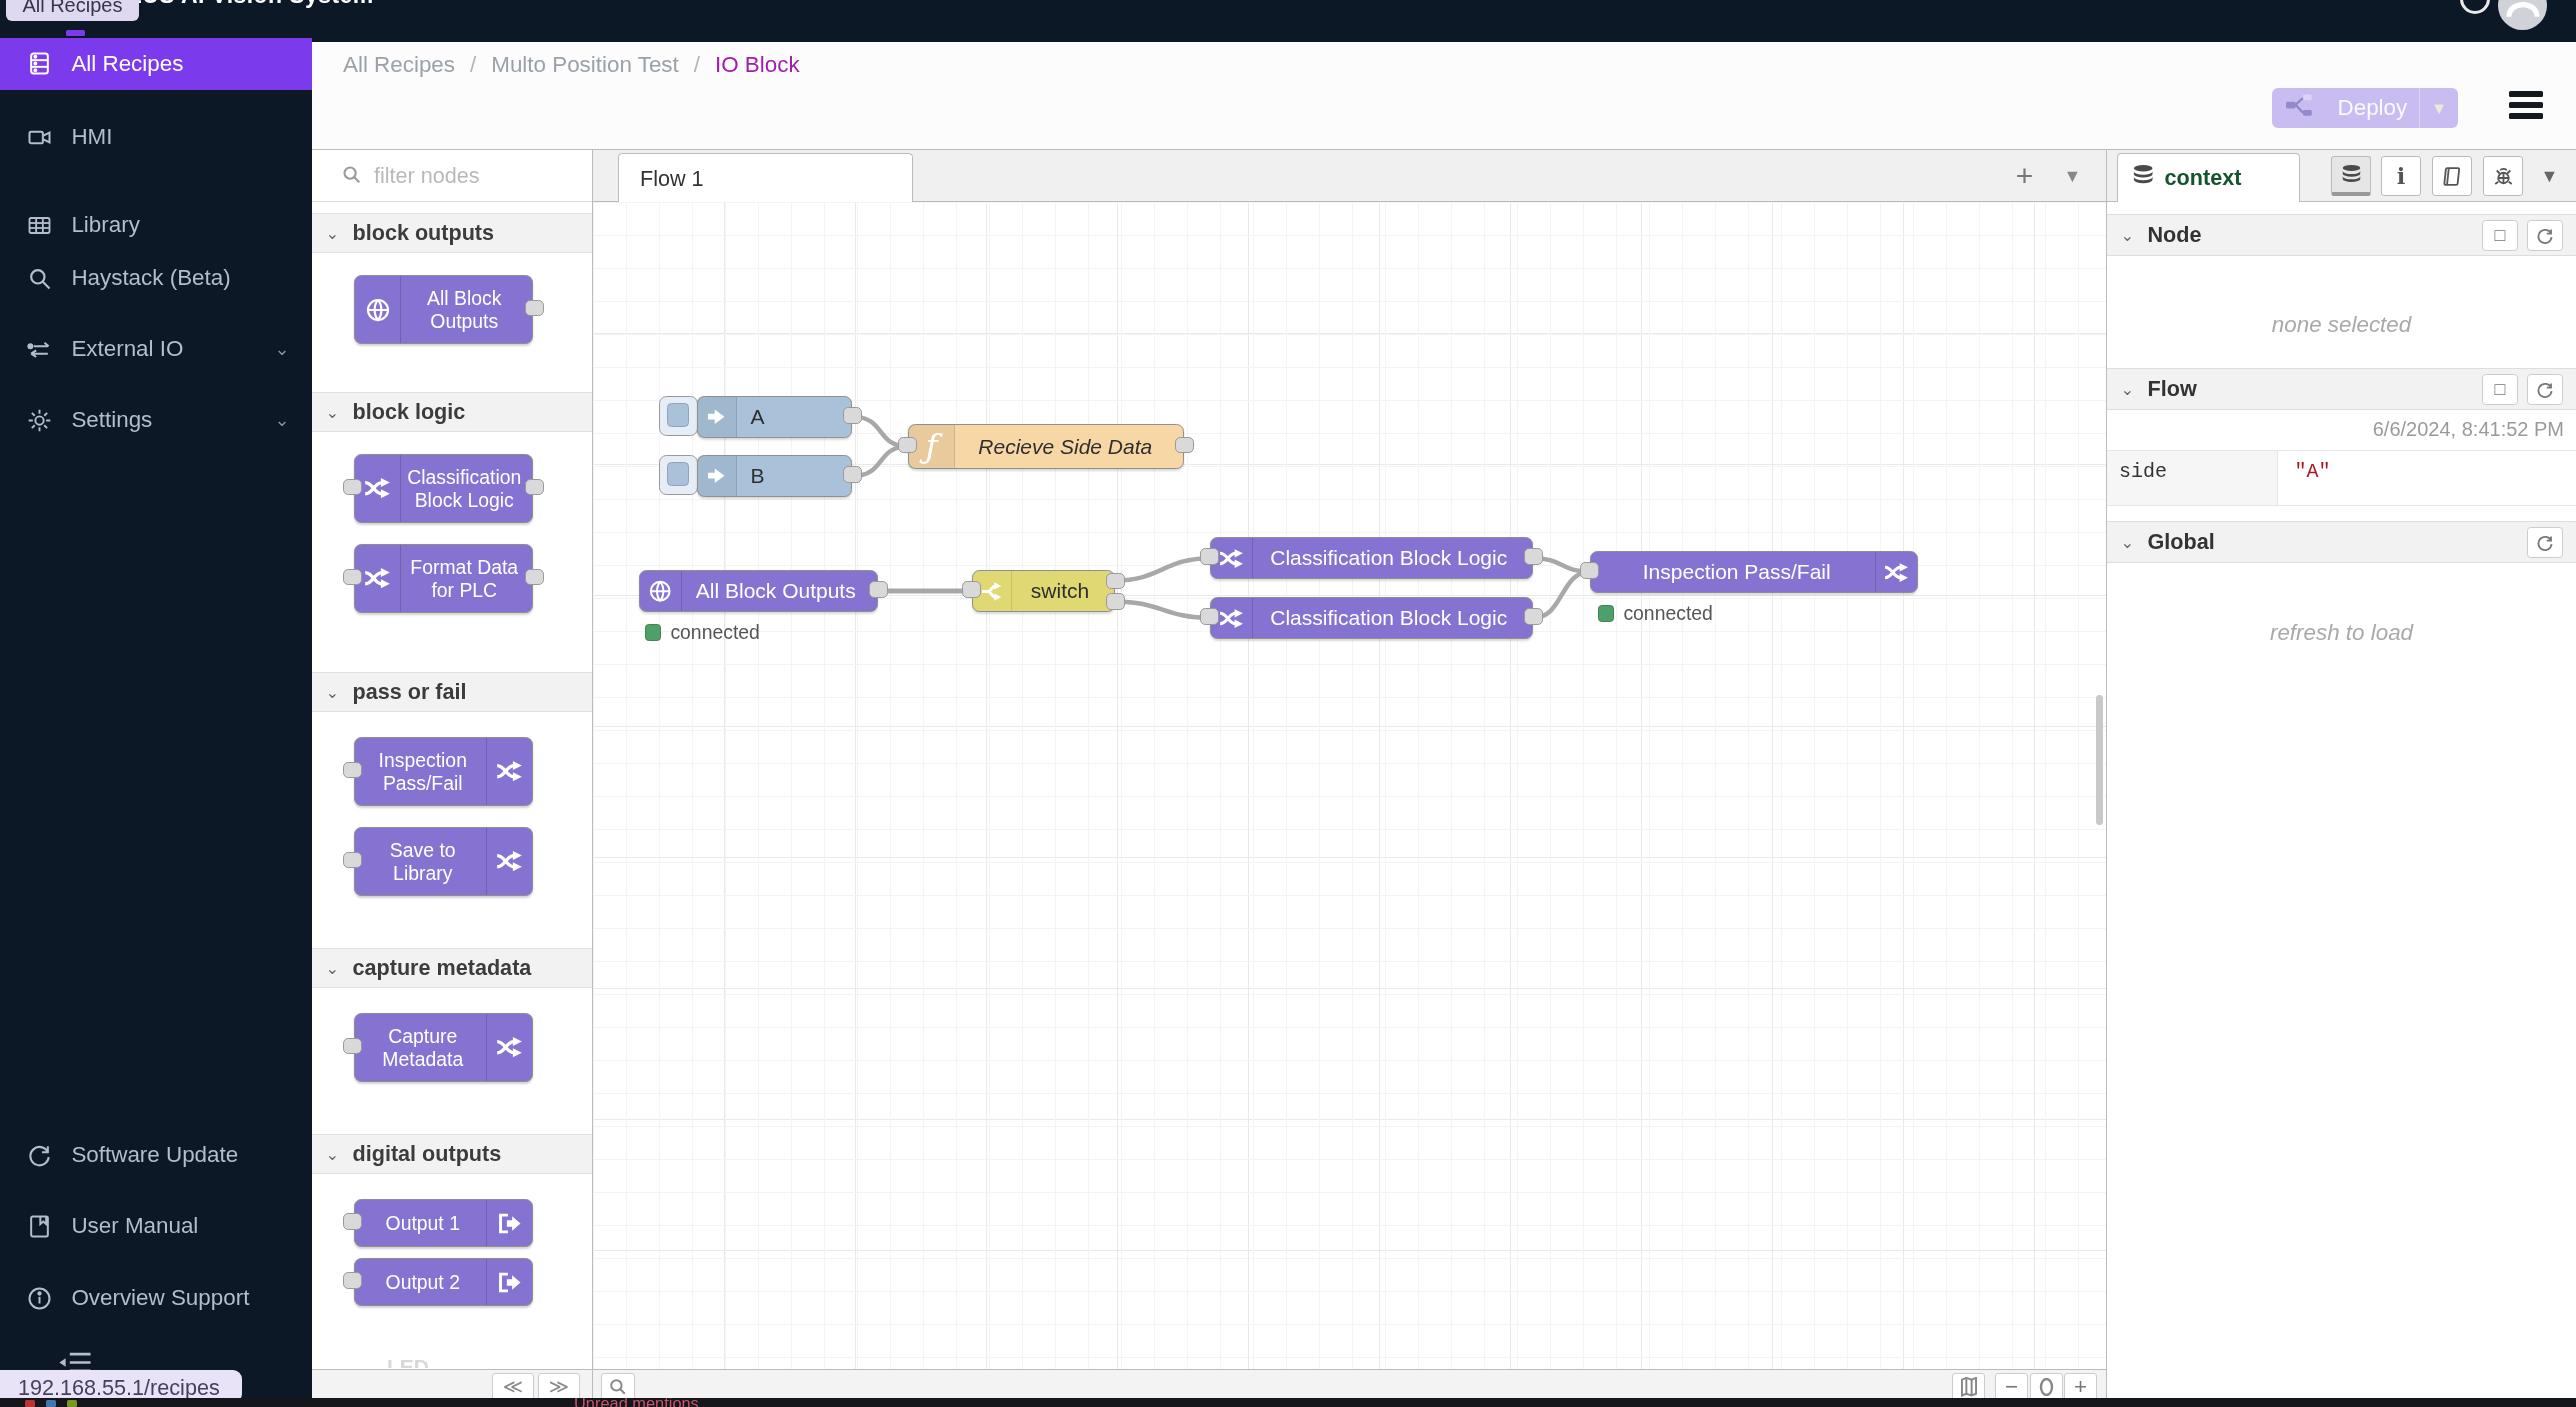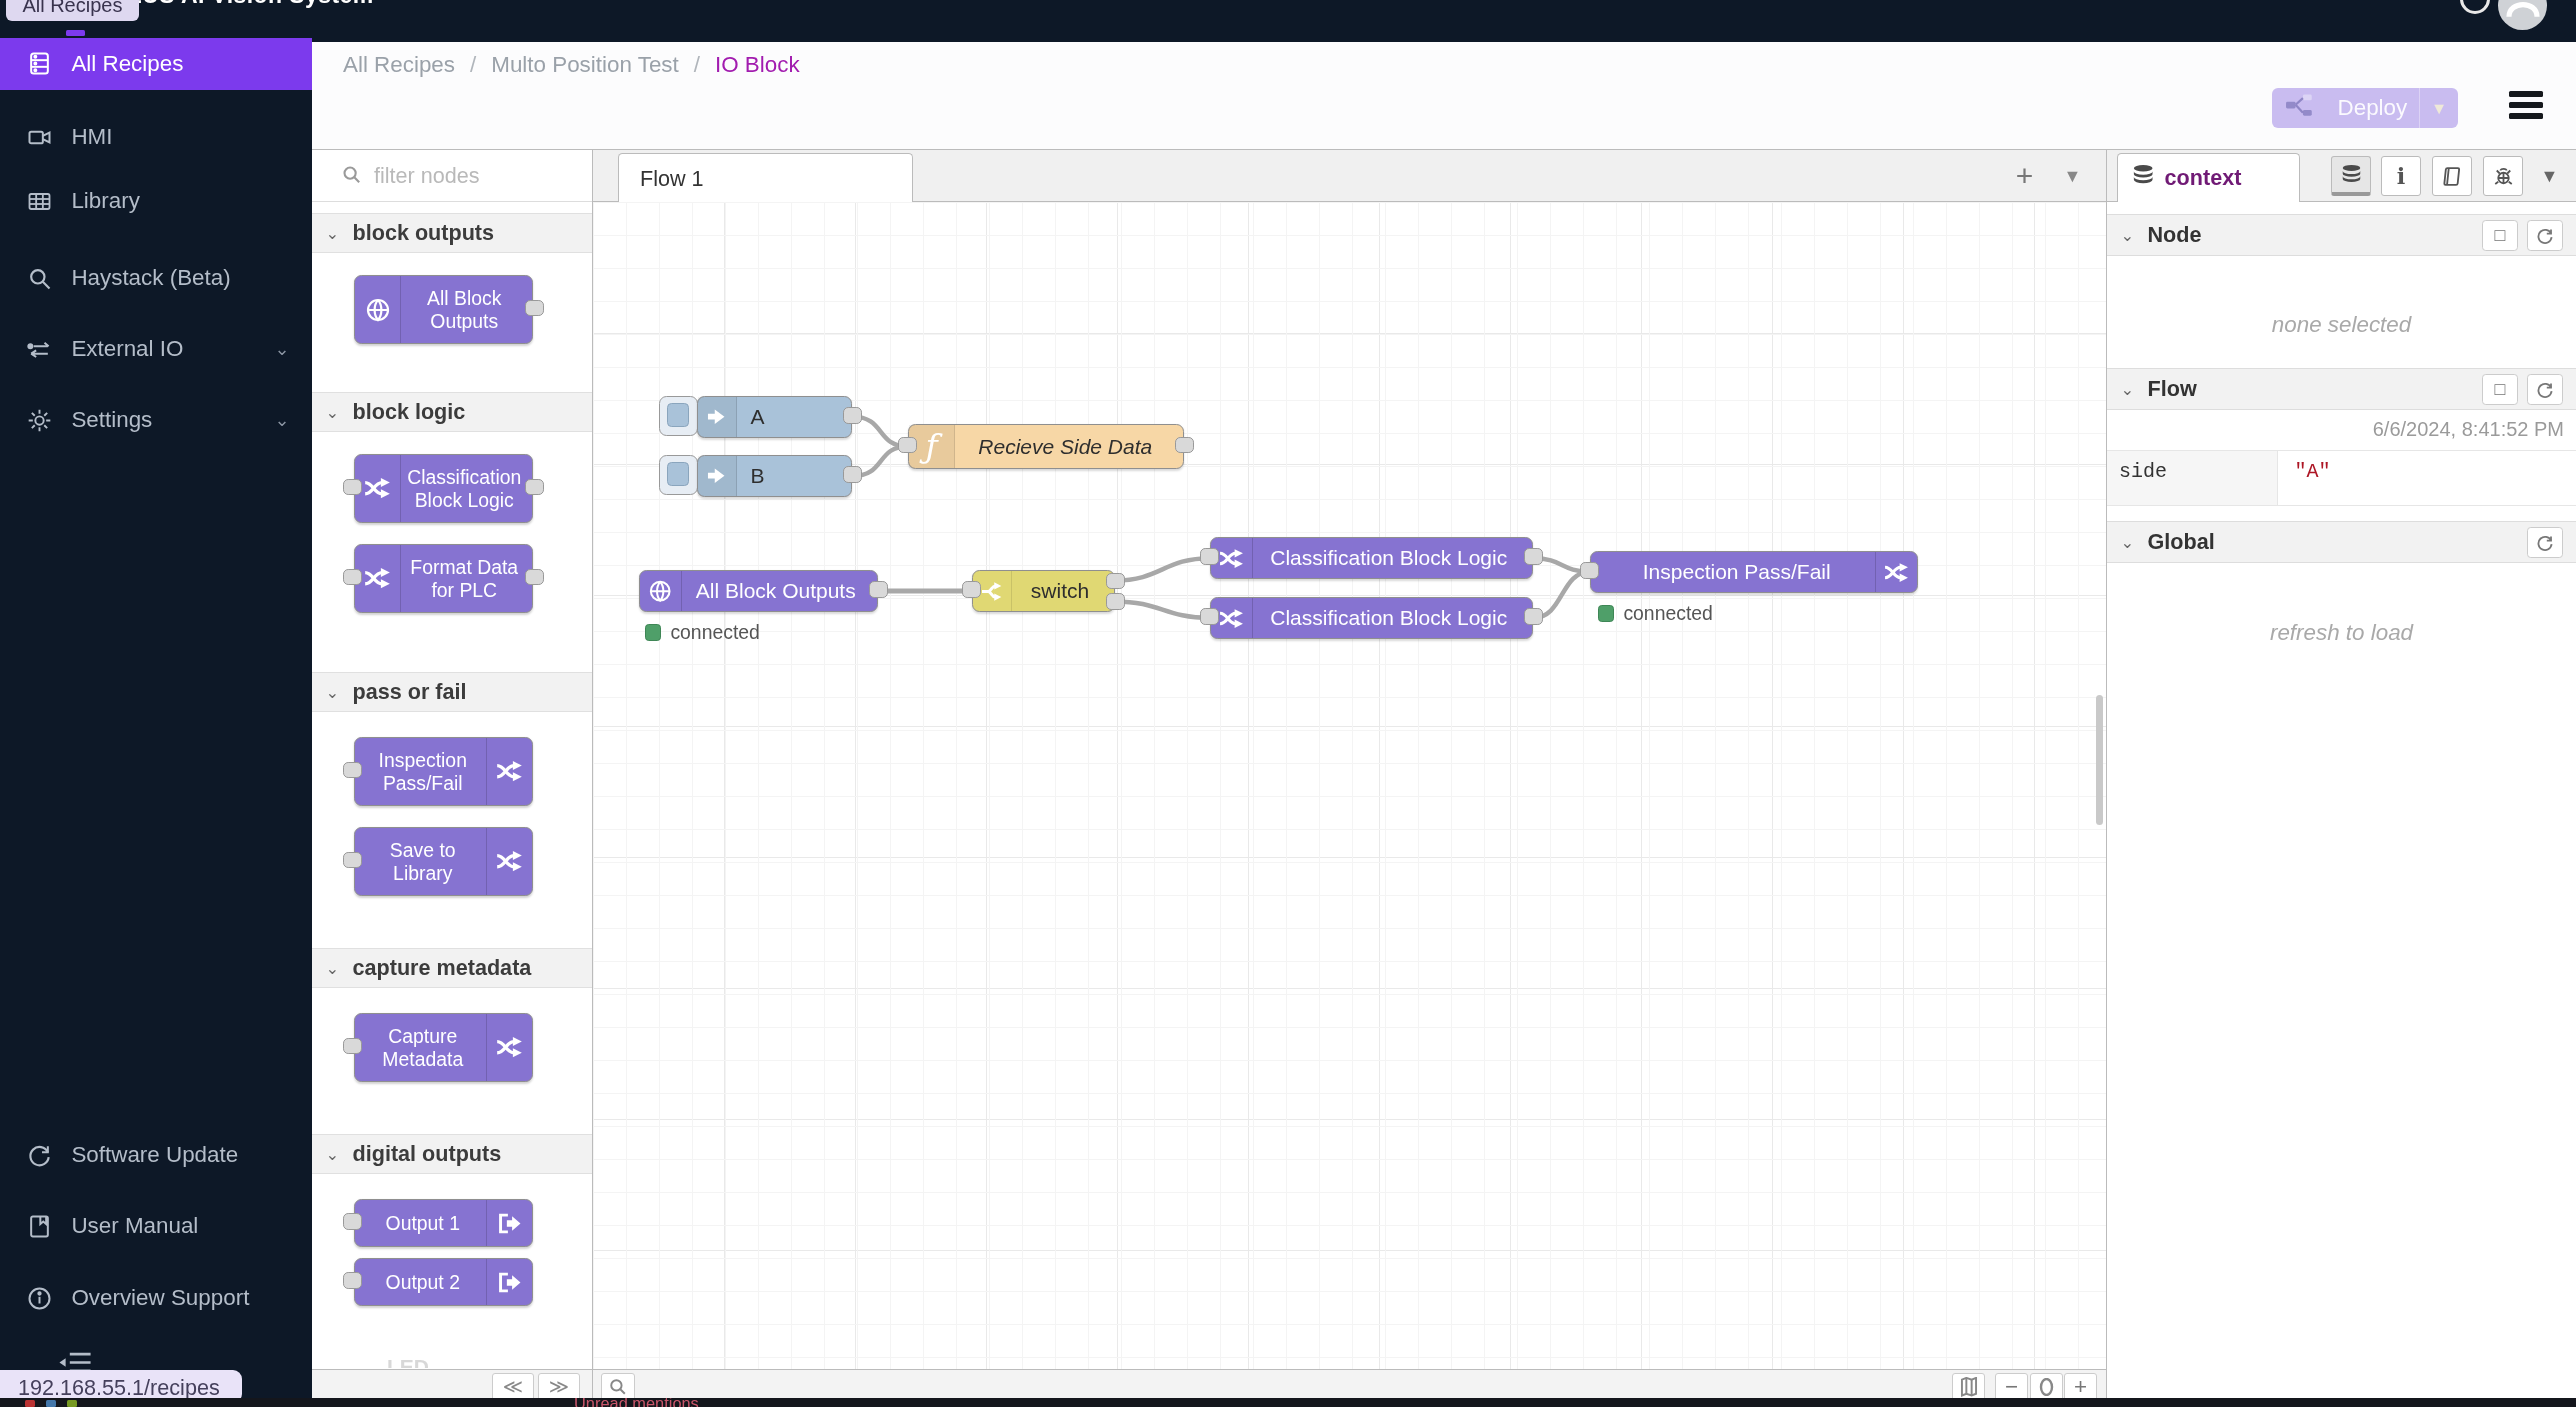--- a/index.html
+++ b/index.html
@@ -83,21 +83,21 @@
   .switchnode { background:#e0d873; color:#2e2e2e; }
   .link-bracket { position:absolute; width:39px; height:40px; background:#e7edf4; border:1.5px solid #999; border-radius:7.5px; }
   .link-bracket .inner { position:absolute; left:6.7px; top:6px; width:22.4px; height:24px; background:#a9c2d9; border:1.5px solid #8aa5bd; border-radius:4.5px; }
   .nstatus { position:absolute; display:flex; align-items:center; gap:9px; font-size:19.4px; color:#555; }
   .nstatus .dot { width:16.4px; height:16.4px; background:#4f9f69; border-radius:3.7px; border:1.5px solid #3f8656; }
   .canvas-footer { position:absolute; left:0; bottom:0; width:100%; height:34px; background:#f3f3f3; border-top:1.5px solid #bbb; }
   .cf-btn { position:absolute; top:3px; height:28px; background:#fff; border:1.5px solid #ccc; border-radius:3px; color:#777; display:flex; align-items:center; justify-content:center; }
   .vscroll { position:absolute; right:3px; top:493px; width:7.5px; height:130px; background:#c9c9c9; border-radius:3.7px; }
 
   
-  .ctx-tab { position:absolute; left:10.4px; top:3px; width:183px; height:49px; background:#fff; border:1.5px solid #bbb; border-bottom:none; border-radius:4.5px 4.5px 0 0; display:flex; align-items:center; gap:10.4px; padding-left:13.4px; font-size:21.6px; font-weight:bold; color:#701a75; }
+  .ctx-tab { position:absolute; left:10.4px; top:3px; width:183px; height:49px; background:#fff; border:1.5px solid #bbb; border-bottom:none; border-radius:4.5px 4.5px 0 0; display:flex; align-items:center; gap:10.4px; padding-left:13.4px; font-size:21.6px; font-weight:bold; color:#14532d; }
   .ctx-btn { position:absolute; top:6px; width:40px; height:40px; background:#fff; border:1.5px solid #bbb; border-radius:3px; display:flex; align-items:center; justify-content:center; color:#555; cursor:pointer; }
   .ctx-btn.sel { background:#e6e6e6; border-bottom:4.5px solid #999; }
   .ctx-caret { position:absolute; top:6px; width:33px; height:40px; color:#666; font-size:18px; text-align:center; line-height:40px; cursor:pointer; }
   .sec-head { position:absolute; left:0; width:100%; height:42px; background:#f2f2f2; border-top:1.5px solid #ddd; border-bottom:1.5px solid #ddd; display:flex; align-items:center; gap:13.4px; padding-left:13.4px; }
   .sec-head .cat-chev { color:#666; font-size:16.4px; }
   .sec-head .sec-title { font-size:21.6px; font-weight:bold; color:#333; }
   .sec-btn { position:absolute; top:5.2px; width:36px; height:31px; background:#fff; border:1.5px solid #ccc; border-radius:3.7px; color:#777; font-size:18px; display:flex; align-items:center; justify-content:center; }
   .empty-note { position:absolute; width:100%; text-align:center; font-style:italic; color:#a9a9a9; font-size:22.4px; }
   .ts-row { position:absolute; right:12px; font-size:20px; color:#9a9a9a; }
   .kv-row { position:absolute; left:0; width:100%; height:56px; border-top:1.5px solid #e6e6e6; border-bottom:1.5px solid #e6e6e6; display:flex; }
@@ -141,21 +141,21 @@
     </div>
     <div class="nav-item" style="top:69px;">
       <span class="nav-icon">
         <svg width="25" height="25" viewBox="0 0 30 30" fill="none" stroke="#b4bdc9" stroke-width="2.4">
             <rect x="3" y="8" width="16" height="14" rx="2"></rect>
             <path d="M19 13 L27 9 V21 L19 17"></path>
           </svg>
       </span>
       <span>HMI</span>
     </div>
-    <div class="nav-item" style="top:133px;">
+    <div class="nav-item" style="top:157px;">
       <span class="nav-icon">
         <svg width="25" height="25" viewBox="0 0 30 30" fill="none" stroke="#b4bdc9" stroke-width="2.2">
             <rect x="3" y="6" width="24" height="18" rx="2"></rect>
             <line x1="3" y1="12" x2="27" y2="12"></line>
             <line x1="3" y1="18" x2="27" y2="18"></line>
             <line x1="11" y1="6" x2="11" y2="24"></line>
             <line x1="19" y1="6" x2="19" y2="24"></line>
           </svg>
       </span>
       <span>Library</span>

